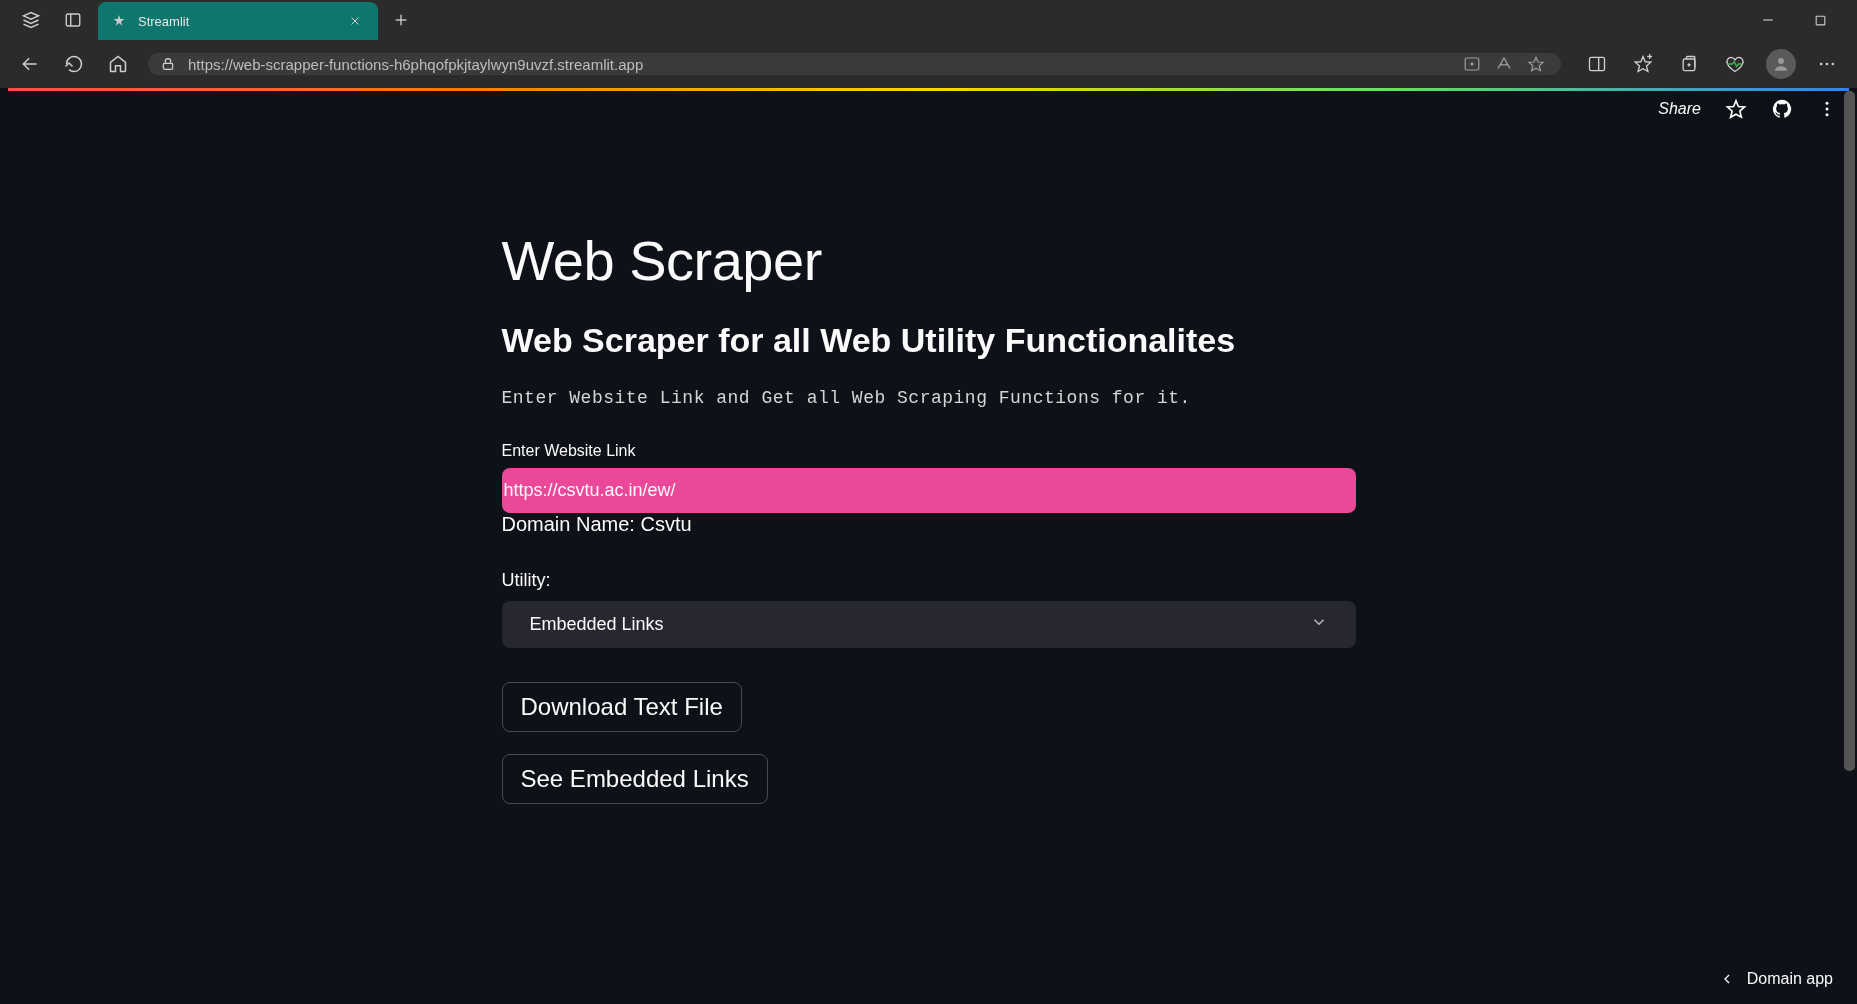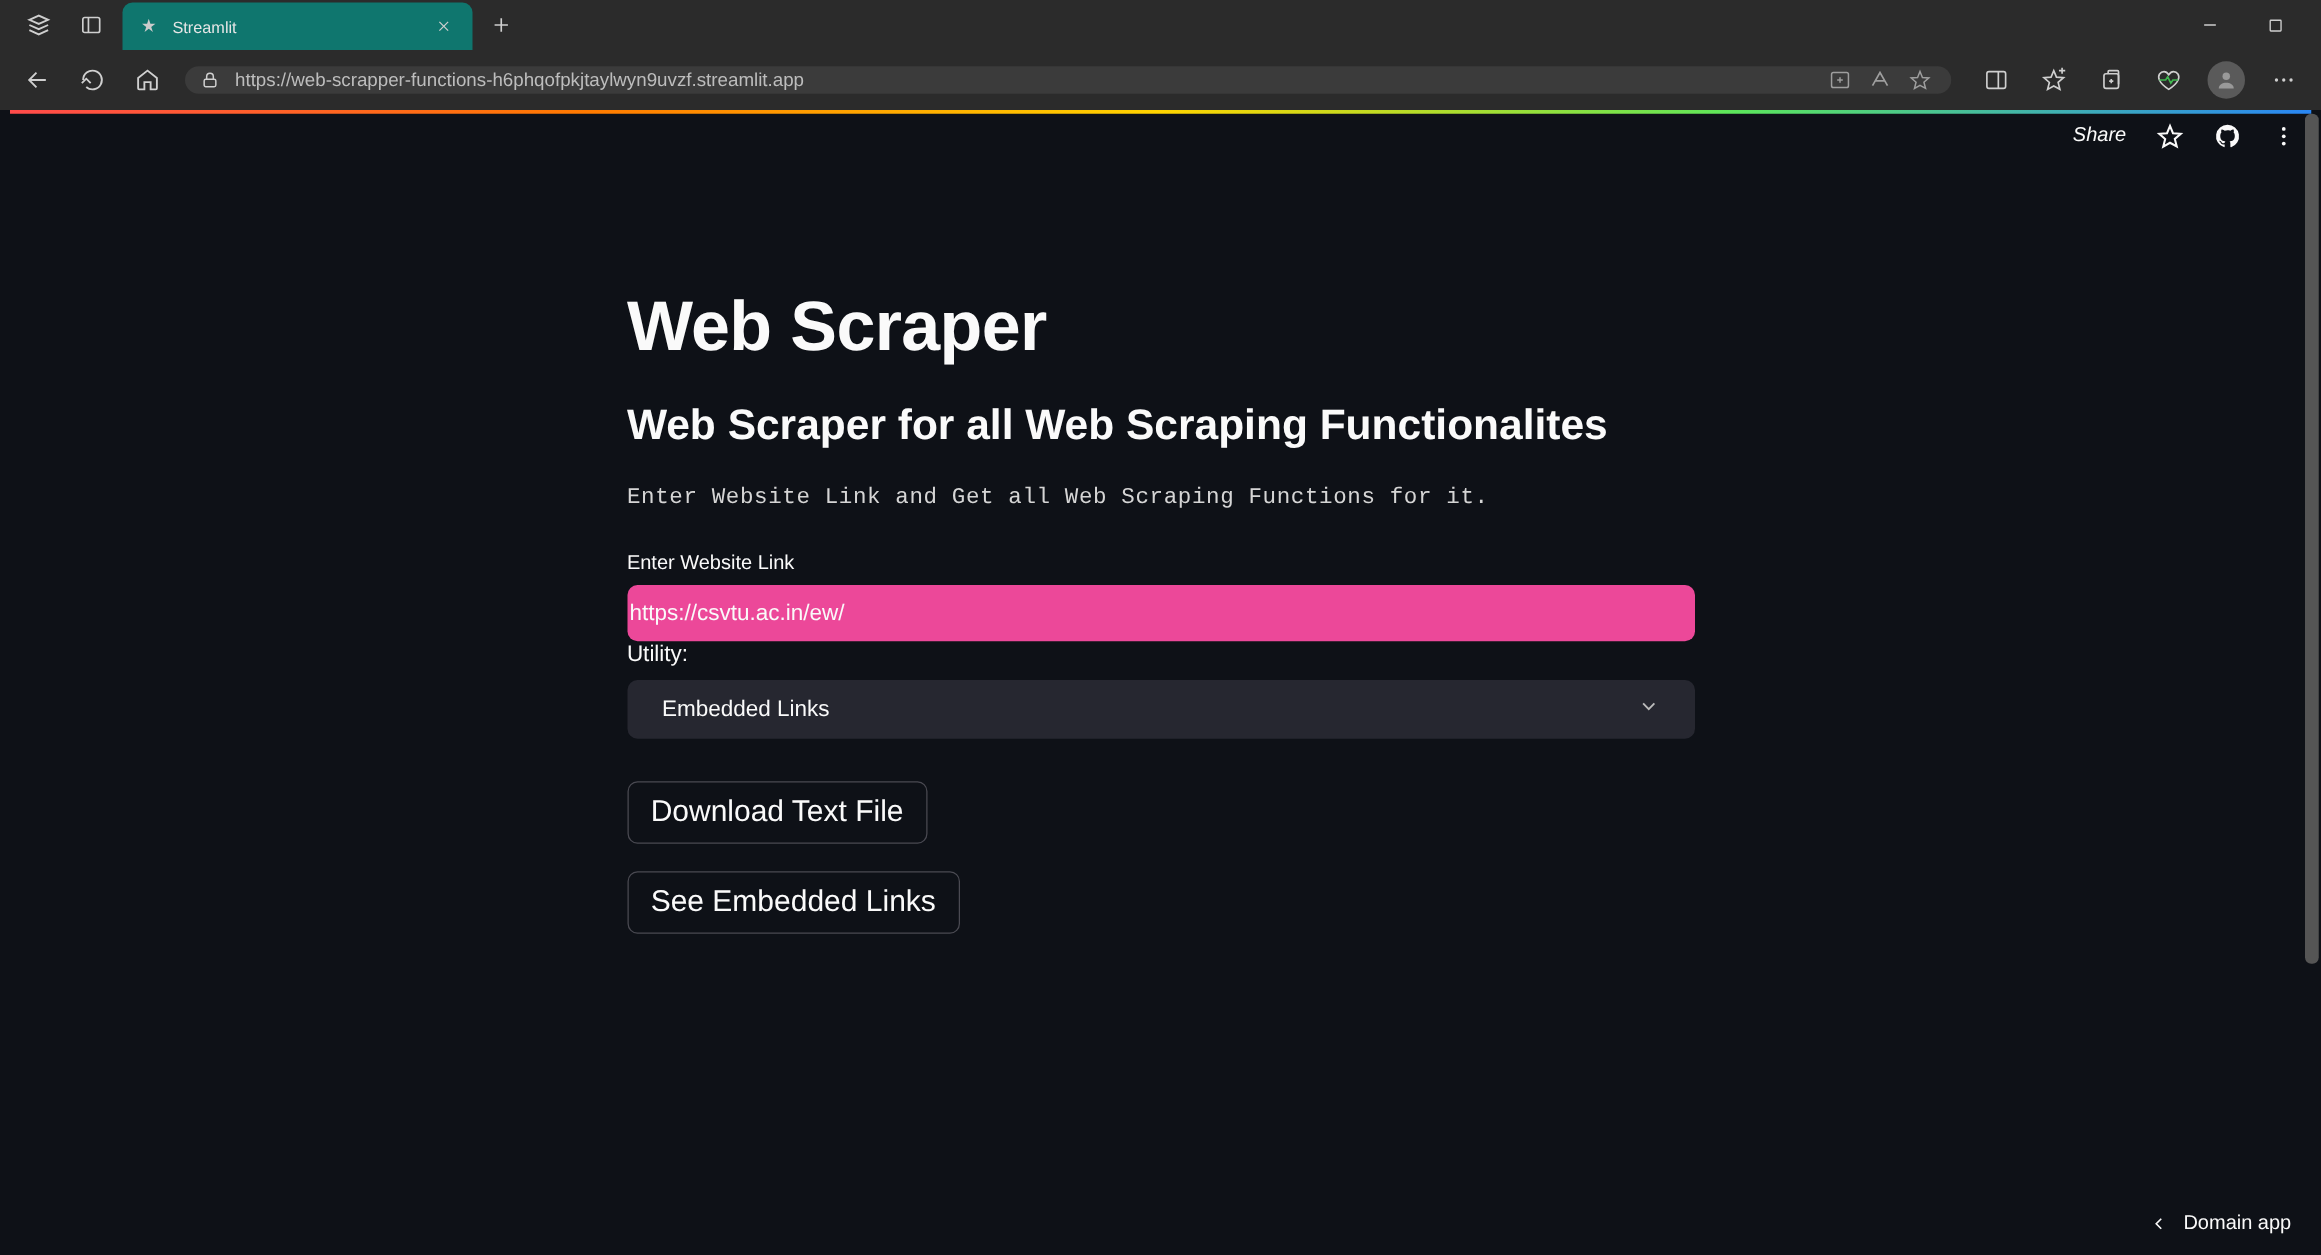--- a/index.html
+++ b/index.html
@@ -205,21 +205,21 @@
   color: #fafafa;
 }
 
 .content {
   width: 854px;
   margin: 0 auto;
   padding-top: 140px;
 }
 h1.page-title {
   font-size: 56px;
-  font-weight: 700;
+  font-weight: 400;
   color: #fafafa;
   letter-spacing: -0.5px;
   margin-bottom: 28px;
 }
 h2.subtitle {
   font-size: 34px;
   font-weight: 700;
   color: #fafafa;
   margin-bottom: 28px;
 }
@@ -480,26 +480,27 @@
       <svg width="20" height="20" viewBox="0 0 24 24" fill="currentColor">
           <circle cx="12" cy="5" r="1.8"></circle>
           <circle cx="12" cy="12" r="1.8"></circle>
           <circle cx="12" cy="19" r="1.8"></circle>
         </svg>
     </div>
   </div>
 
   <div class="content">
     <h1 class="page-title">Web Scraper</h1>
-    <h2 class="subtitle">Web Scraper for all Web Scraping Functionalites</h2>
+    <h2 class="subtitle">Web Scraper for all Web Utility Functionalites</h2>
     <p class="description">Enter Website Link and Get all Web Scraping Functions for it.</p>
 
     <div class="field-label">Enter Website Link</div>
     <input class="text-input" type="text" value="https://csvtu.ac.in/ew/" style="">
 
+    <div class="domain-line">Domain Name: Csvtu</div>
 
     <div class="utility-label">Utility:</div>
     <div class="select-box">
       <span>Embedded Links</span>
       <span class="chevron">
         <svg width="18" height="18" viewBox="0 0 24 24" fill="none" stroke="currentColor" stroke-width="2">
             <polyline points="6 9 12 15 18 9"></polyline>
           </svg>
       </span>
     </div>

